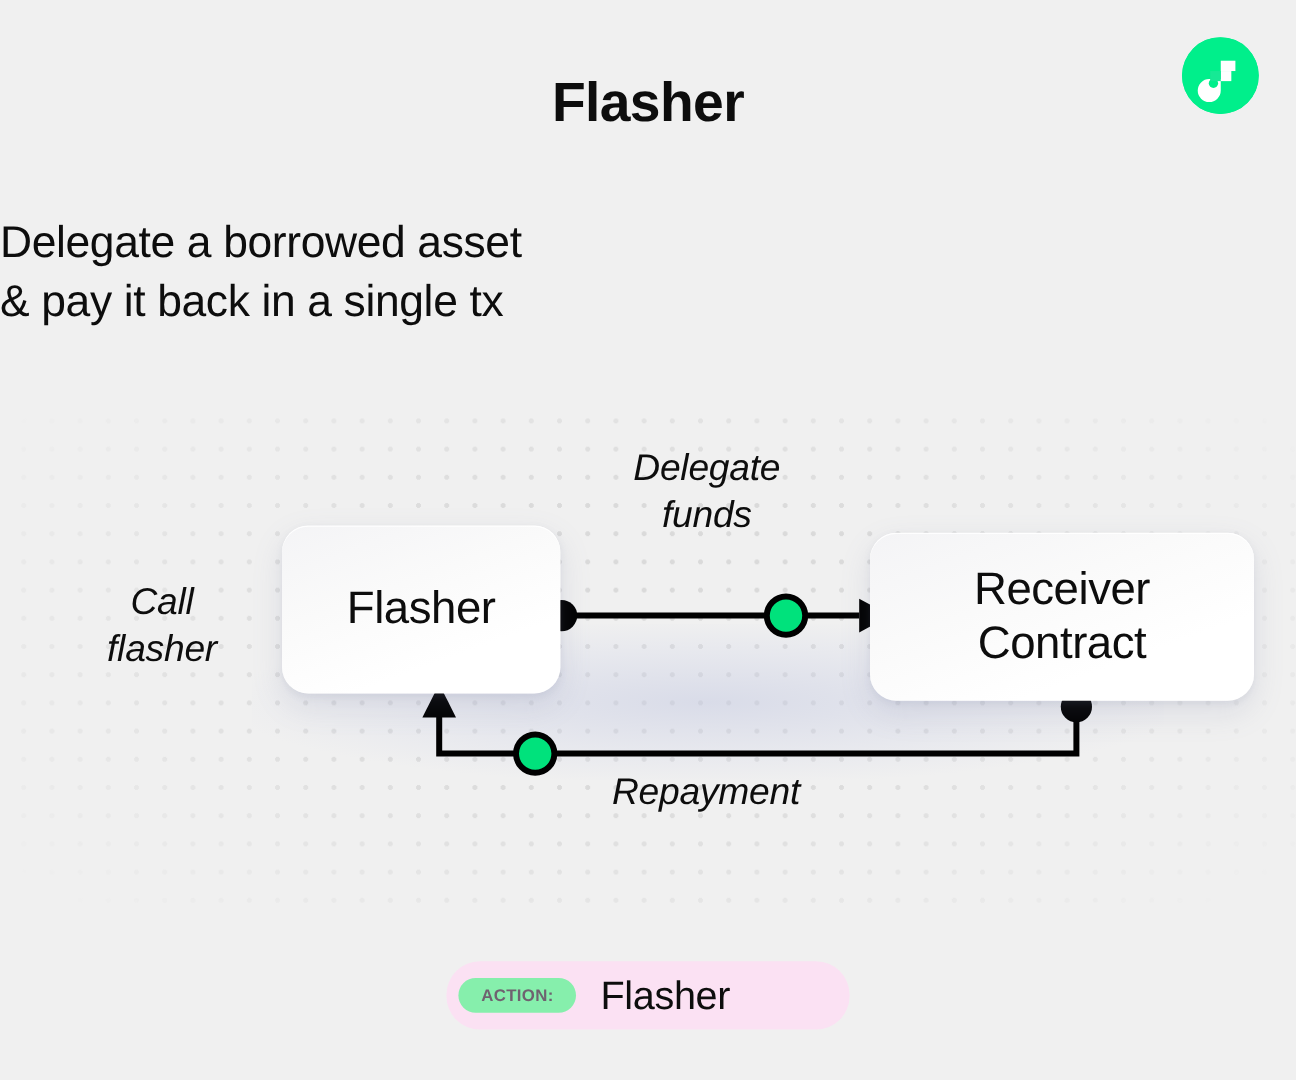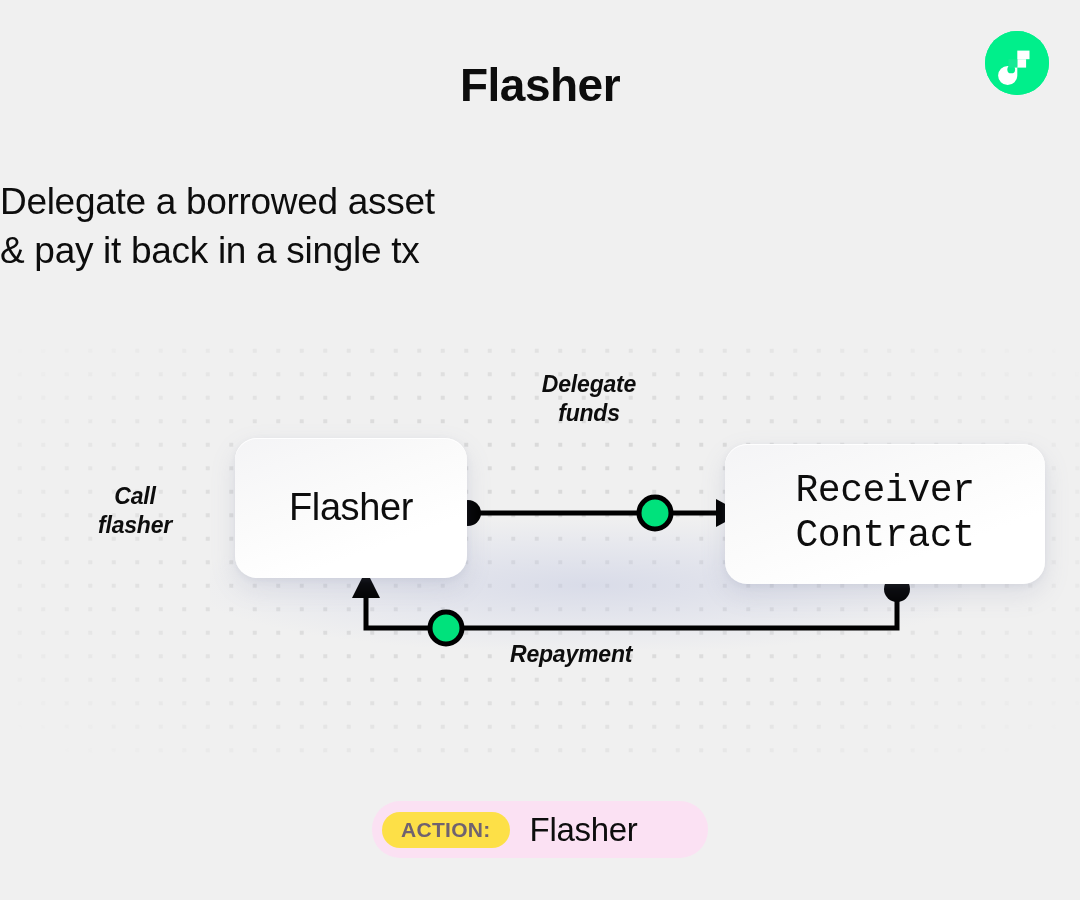--- a/index.html
+++ b/index.html
@@ -110,28 +110,28 @@
     top: 108px;
     width: 232px;
     height: 140px;
   }
   #node-receiver {
     left: 725px;
     top: 114px;
     width: 320px;
     height: 140px;
   }
-  #node-receiver .node-label { line-height: 1.18; font-family: Liberation Mono, monospace; }
+  #node-receiver .node-label { line-height: 1.18; }
 
   
   .edge-label {
     position: absolute;
     font-style: italic;
-    font-size: 23px;
-    font-weight: 700;
+    font-size: 31px;
+    font-weight: 400;
     line-height: 1.26;
     letter-spacing: -0.2px;
     color: #0d0d0d;
     text-align: center;
     white-space: pre-line;
   }
   #label-call-flasher {
     left: 45px;
     top: 152px;
     width: 180px;
@@ -164,25 +164,25 @@
     width: 336px;
     height: 57px;
     border-radius: 28px;
     background: #fbe1f3;
     display: flex;
     align-items: center;
     padding: 0 10px;
     box-sizing: border-box;
   }
   .action-kicker {
-    background: #fde047;
+    background: #86efac;
     color: #6f6270;
     border-radius: 20px;
     padding: 7px 19px 8px;
-    font-size: 21px;
+    font-size: 14px;
     font-weight: bold;
     letter-spacing: 0.3px;
     line-height: 1;
   }
   .action-value {
     margin-left: 20px;
     font-size: 33px;
     font-weight: 400;
     letter-spacing: -0.3px;
     color: #0d0d0d;

